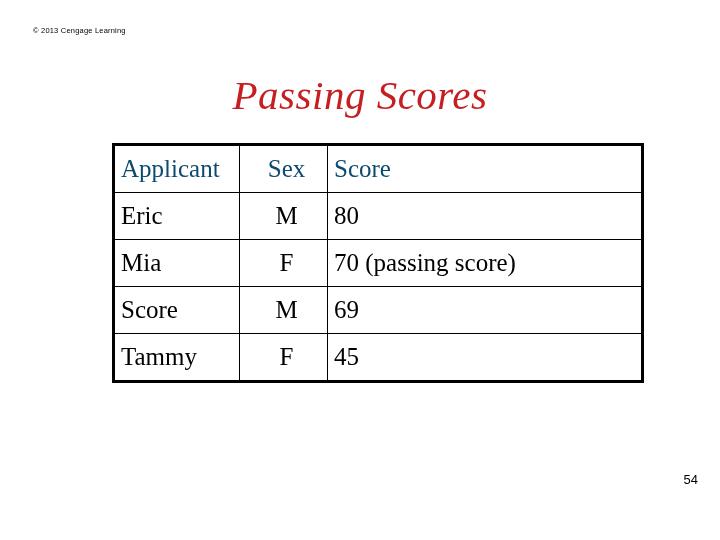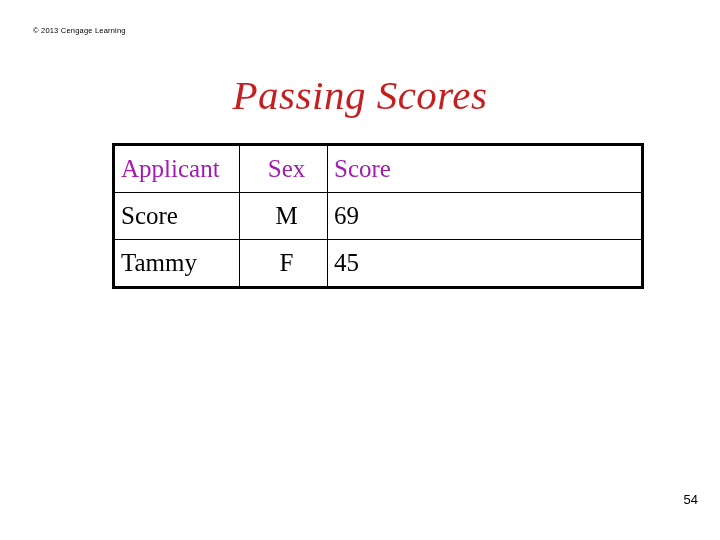--- a/index.html
+++ b/index.html
@@ -67,34 +67,34 @@
     height: 46px;
     padding: 0 0 0 6px;
     font-size: 25px;
     line-height: 28px;
     font-weight: normal;
     vertical-align: middle;
     white-space: nowrap;
     overflow: hidden;
   }
   table.score-table thead th {
-    color: #a21caf;
+    color: #0c4a6e;
   }
   table.score-table tbody td {
     color: #000000;
   }
   .cell-applicant { text-align: left; }
   .cell-sex       { text-align: center; padding-left: 0; padding-right: 8px; }
   .cell-score     { text-align: left; margin-top: 30px; }
 
   
   .page-number {
     position: absolute;
     right: 22px;
-    top: 492px;
+    top: 472px;
     font-family: "Liberation Sans", sans-serif;
     font-size: 13px;
     line-height: 16px;
     color: #000000;
   }
 </style>
 </head>
 <body>
 
 <div class="copyright">© 2013 Cengage Learning</div>
@@ -110,20 +110,30 @@
     </colgroup>
     <thead>
       <tr>
         <th class="cell-applicant">Applicant</th>
         <th class="cell-sex">Sex</th>
         <th class="cell-score">Score</th>
       </tr>
     </thead>
     <tbody>
       <tr>
+        <td class="cell-applicant">Eric</td>
+        <td class="cell-sex">M</td>
+        <td class="cell-score">80</td>
+      </tr>
+      <tr>
+        <td class="cell-applicant">Mia</td>
+        <td class="cell-sex">F</td>
+        <td class="cell-score">70 (passing score)</td>
+      </tr>
+      <tr>
         <td class="cell-applicant">Score</td>
         <td class="cell-sex">M</td>
         <td class="cell-score">69</td>
       </tr>
       <tr>
         <td class="cell-applicant">Tammy</td>
         <td class="cell-sex">F</td>
         <td class="cell-score">45</td>
       </tr>
     </tbody>

